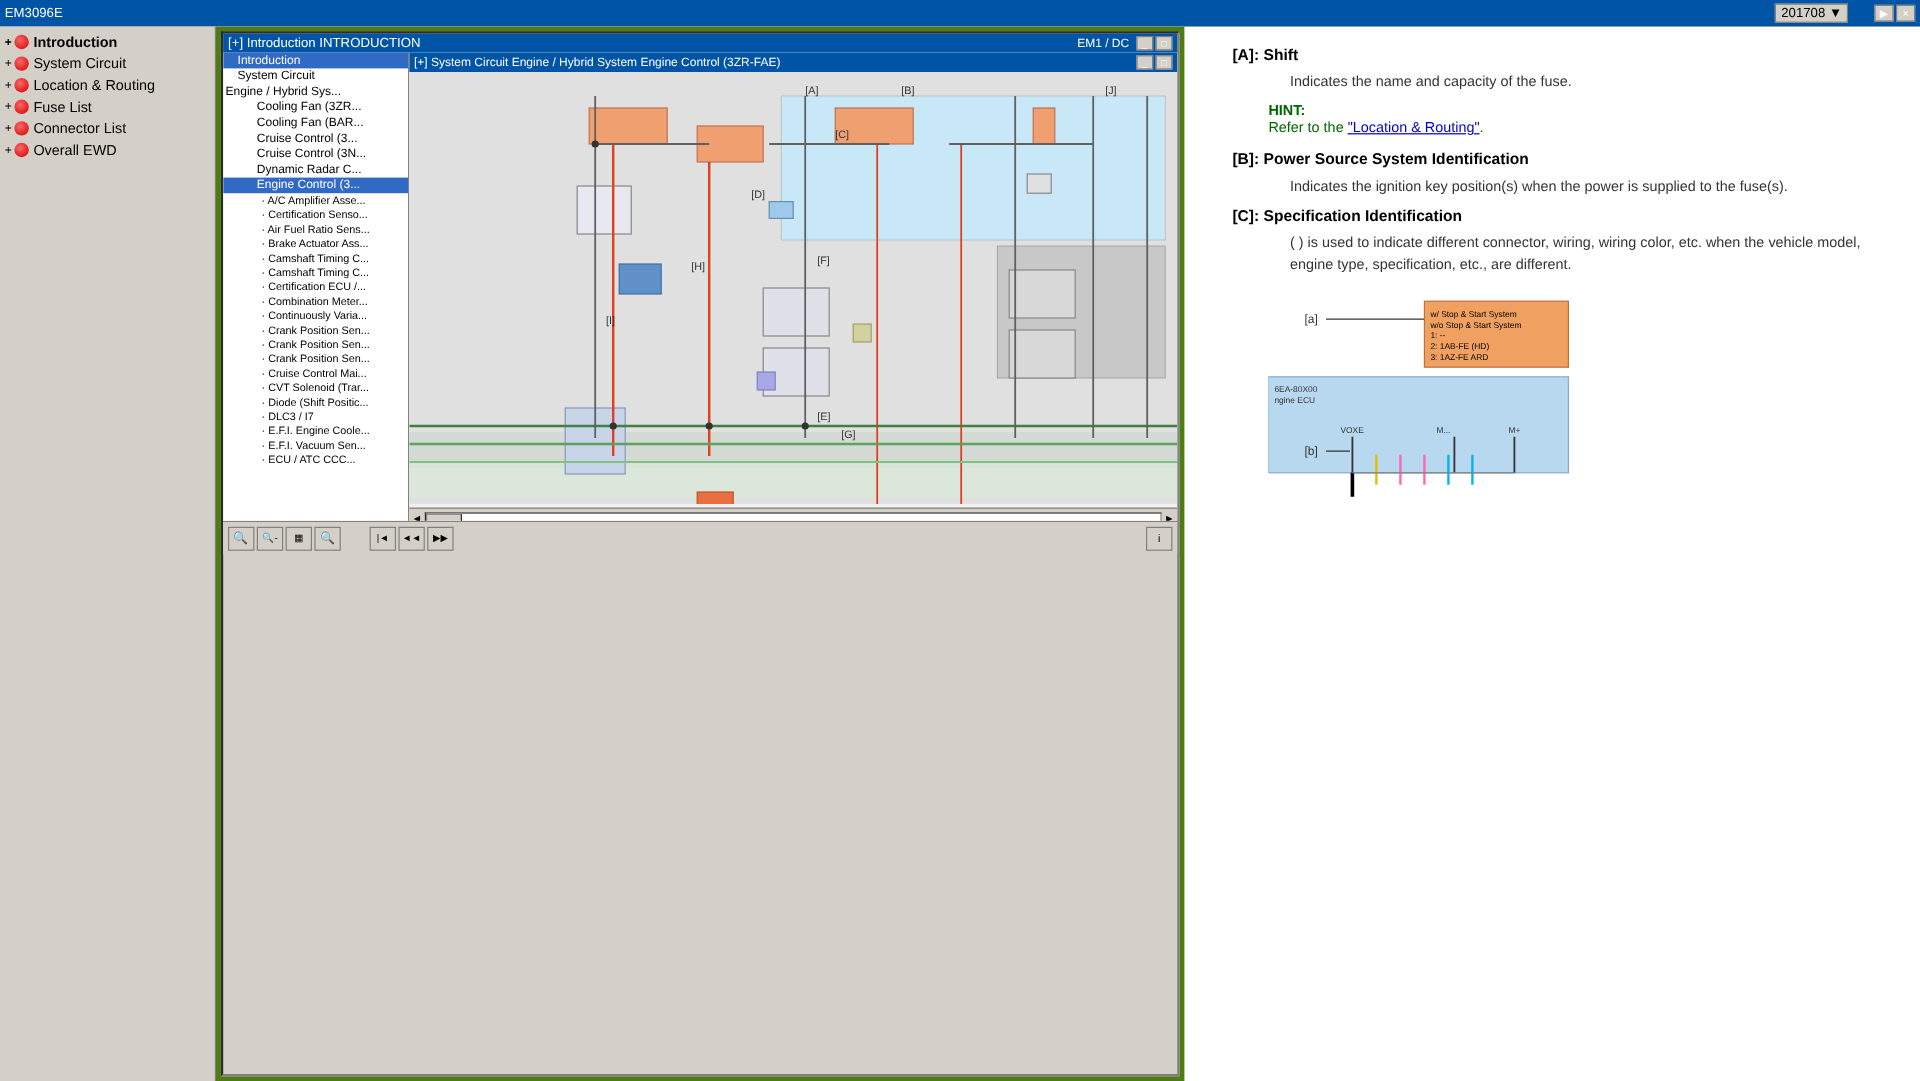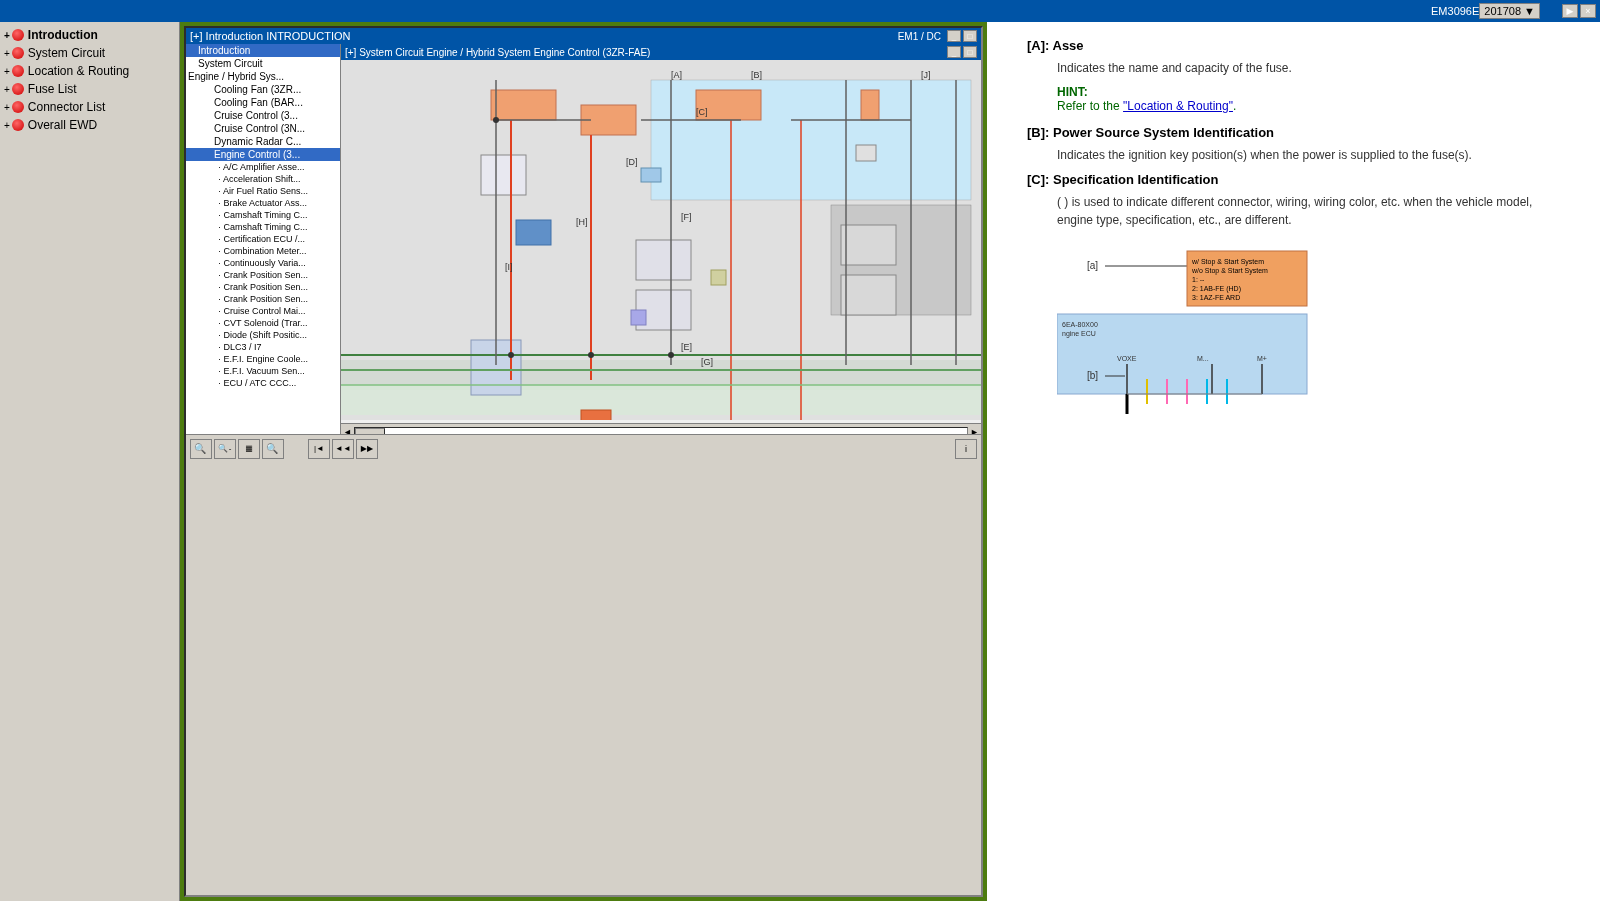--- a/index.html
+++ b/index.html
@@ -4,21 +4,21 @@
   <style>
     * { margin: 0; padding: 0; box-sizing: border-box; }
     body { font-family: Arial, sans-serif; font-size: 12px; background: #d4d0c8; width: 1600px; height: 901px; overflow: hidden; display: flex; flex-direction: column; }
 
     
     .title-bar {
       height: 22px;
       background: #0054a6;
       display: flex;
       align-items: center;
-      justify-content: flex-end;
+      justify-content: space-between;
       padding: 0 4px;
       color: white;
       font-size: 11px;
     }
     .title-bar-left { display: flex; align-items: center; gap: 4px; }
     .title-bar-buttons { display: flex; gap: 2px; }
     .title-bar-btn {
       width: 16px; height: 14px;
       background: #d4d0c8;
       border: 1px solid #808080;
@@ -165,21 +165,21 @@
 
     .section-title {
       font-size: 13px;
       font-weight: bold;
       color: #000;
       margin-bottom: 6px;
     }
     .section-text {
       font-size: 12px;
       color: #333;
-      margin-left: 30px;
+      margin-left: 48px;
       margin-bottom: 8px;
       line-height: 1.5;
     }
     .hint-label {
       color: #006600;
       font-weight: bold;
       font-size: 12px;
       margin-left: 30px;
     }
     .hint-text {
@@ -294,21 +294,21 @@
           <div class="dtree-item l2 selected">Introduction</div>
           <div class="dtree-item l2">System Circuit</div>
           <div class="dtree-item l3">Engine / Hybrid Sys...</div>
           <div class="dtree-item l4">Cooling Fan (3ZR...</div>
           <div class="dtree-item l4">Cooling Fan (BAR...</div>
           <div class="dtree-item l4">Cruise Control (3...</div>
           <div class="dtree-item l4">Cruise Control (3N...</div>
           <div class="dtree-item l4">Dynamic Radar C...</div>
           <div class="dtree-item l4" style="background:#316ac5; color:white;">Engine Control (3...</div>
           <div class="dtree-item l5">· A/C Amplifier Asse...</div>
-          <div class="dtree-item l5">· Acceleration Shift...</div>
+          <div class="dtree-item l5">· Certification Senso...</div>
           <div class="dtree-item l5">· Air Fuel Ratio Sens...</div>
           <div class="dtree-item l5">· Brake Actuator Ass...</div>
           <div class="dtree-item l5">· Camshaft Timing C...</div>
           <div class="dtree-item l5">· Camshaft Timing C...</div>
           <div class="dtree-item l5">· Certification ECU /...</div>
           <div class="dtree-item l5">· Combination Meter...</div>
           <div class="dtree-item l5">· Continuously Varia...</div>
           <div class="dtree-item l5">· Crank Position Sen...</div>
           <div class="dtree-item l5">· Crank Position Sen...</div>
           <div class="dtree-item l5">· Crank Position Sen...</div>
@@ -433,21 +433,21 @@
         <div class="dtoolbar-btn" style="font-size:8px;">|◄</div>
         <div class="dtoolbar-btn" style="font-size:8px;">◄◄</div>
         <div class="dtoolbar-btn" style="font-size:8px;">▶▶</div>
         <div style="flex:1;"></div>
         <div class="dtoolbar-btn" style="font-size:9px;">i</div>
       </div>
     </div>
 
     <div class="intro-content">
 
-      <div class="section-title">[A]: Asse</div>
+      <div class="section-title">[A]: Shift</div>
       <div class="section-text">Indicates the name and capacity of the fuse.</div>
       <div class="hint-label">HINT:</div>
       <div class="hint-text">
         Refer to the <span class="hint-link">"Location &amp; Routing"</span>.
       </div>
 
       <div class="section-title">[B]: Power Source System Identification</div>
       <div class="section-text">Indicates the ignition key position(s) when the power is supplied to the fuse(s).</div>
 
       <div class="section-title">[C]: Specification Identification</div>

